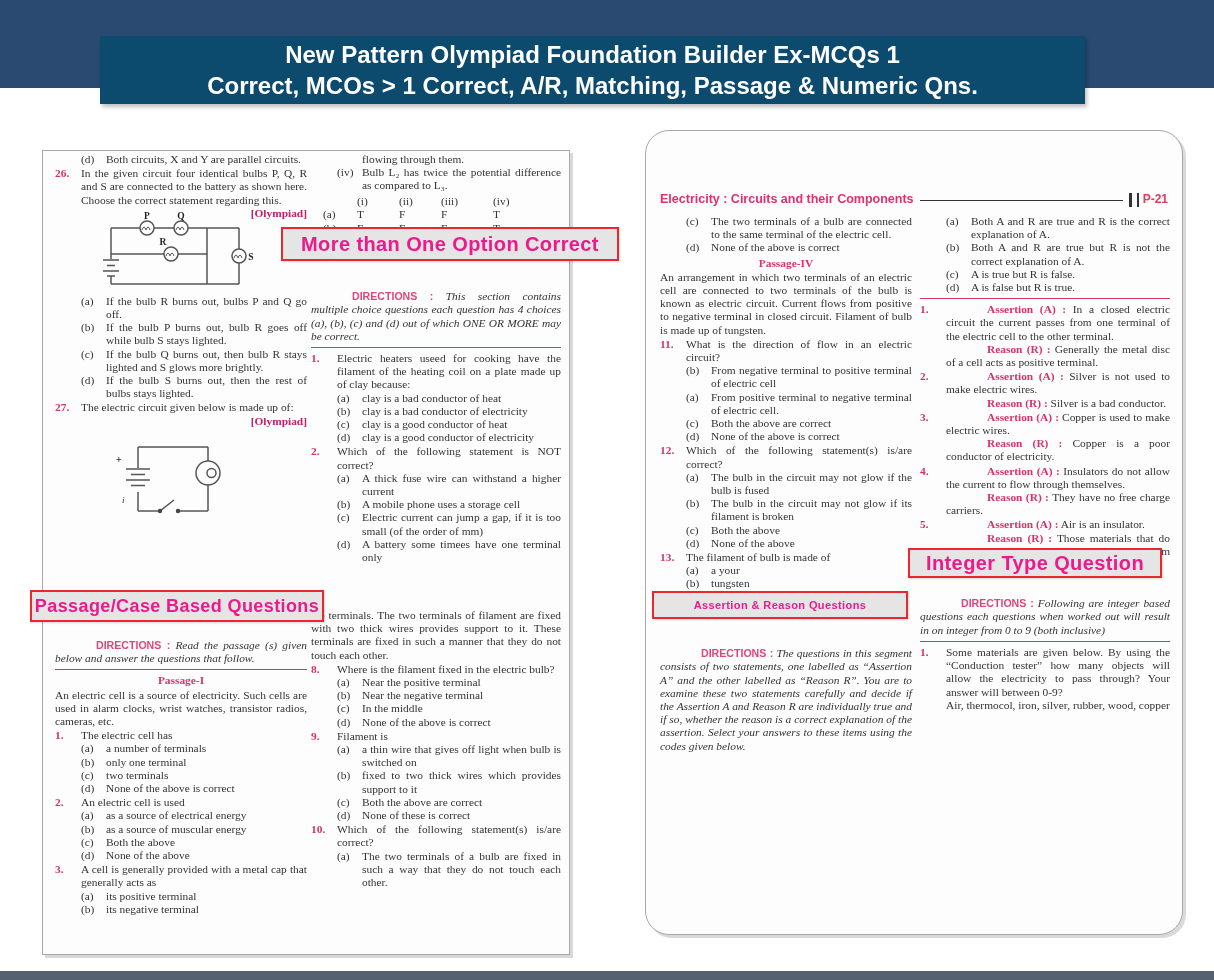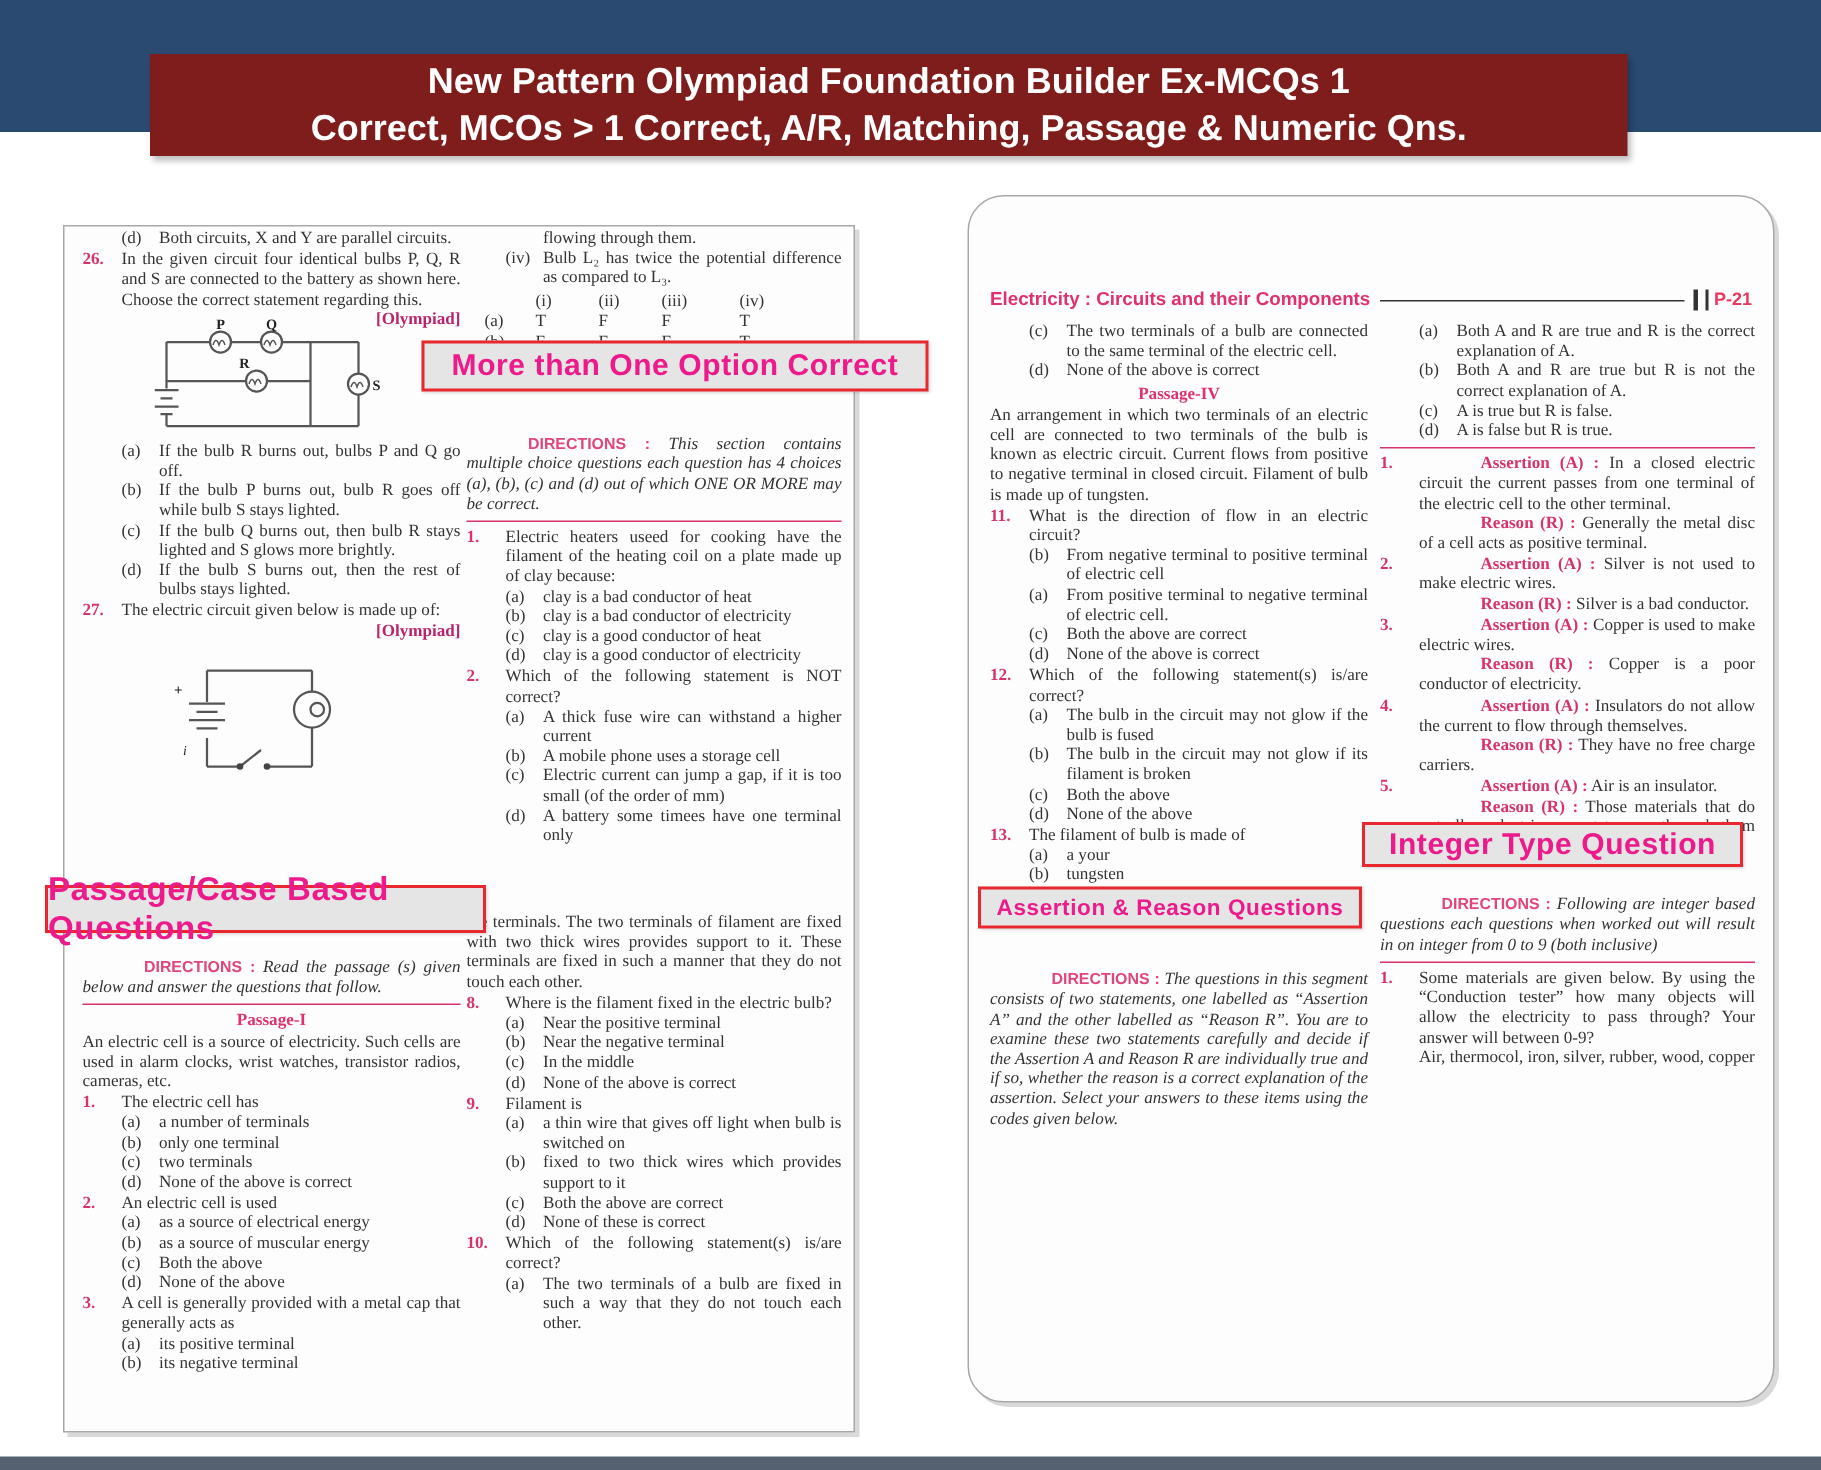--- a/index.html
+++ b/index.html
@@ -1,20 +1,20 @@
 <!DOCTYPE html>
 <html><head>
 <meta charset="utf-8">
 <style>
   html,body{margin:0;padding:0;}
   body{width:1214px;height:980px;background:#ffffff;font-family:"Liberation Serif",serif;position:relative;overflow:hidden;}
   .root{position:absolute;inset:0;}
   
   .top-band{position:absolute;left:0;top:0;width:1214px;height:88px;background:#2a4a72;}
-  .banner{position:absolute;left:100px;top:36px;width:985px;height:68px;background:#7f1d1d;box-shadow:2px 3px 4px rgba(0,0,0,.25);
+  .banner{position:absolute;left:100px;top:36px;width:985px;height:68px;background:#0c4a6e;box-shadow:2px 3px 4px rgba(0,0,0,.25);
           display:flex;flex-direction:column;justify-content:center;align-items:center;
           color:#fff;font-family:"Liberation Sans",sans-serif;font-weight:bold;font-size:24px;line-height:31px;text-align:center;}
   .bottom-bar{position:absolute;left:0;top:971px;width:1214px;height:9px;background:#556070;}
   
   .pg{position:absolute;top:130px;height:803px;background:#fdfdfd;border:1px solid #a8a8a8;box-shadow:3px 3px 0 rgba(0,0,0,.15);
       font-size:11.4px;line-height:13.2px;color:#333;}
   .pg-left{left:42px;width:526px;margin-top:20px;}
   .pg-right{left:645px;width:536px;border-radius:24px;}
   .col{position:absolute;}
   
@@ -38,22 +38,22 @@
   .tf{margin:2px 0 0 12px;}
   .tfrow{display:flex;height:13.5px;}
   .tfrow .tlab{width:34px;}
   .tfrow .tc{width:42px;}
   .tfrow .tc.last{margin-left:10px;}
   
   .badge{position:absolute;background:#e5e5e5;border:2.5px solid #e8282e;color:#ec1a8a;
          font-family:"Liberation Sans",sans-serif;font-weight:bold;display:flex;align-items:center;justify-content:center;
          letter-spacing:.4px;z-index:5;box-shadow:1px 1px 2px rgba(0,0,0,.15);}
   .badge-mcq{left:281px;top:227px;width:334px;height:30px;font-size:20px;}
-  .badge-passage{left:30px;top:590px;width:290px;height:28px;font-size:22px;}
-  .badge-ar{left:652px;top:591px;width:252px;height:24px;font-size:15px;}
+  .badge-passage{left:30px;top:590px;width:290px;height:28px;font-size:18px;}
+  .badge-ar{left:652px;top:591px;width:252px;height:24px;font-size:11px;}
   .badge-integer{left:908px;top:548px;width:250px;height:26px;font-size:20px;}
   
   .rp-header{position:absolute;left:14px;width:508px;top:62px;display:flex;align-items:center;}
   .rp-title{color:#e0306e;font-weight:bold;font-family:"Liberation Sans",sans-serif;font-size:12.5px;white-space:nowrap;}
   .rp-line{flex:1;border-top:1.7px solid #333;margin:0 6px;}
   .rp-marker{display:flex;align-items:center;}
   .dbar{display:inline-block;width:5px;height:14px;border-left:3px solid #333;border-right:2px solid #333;margin-right:4px;}
   .pnum{color:#e8385f;font-weight:bold;font-family:"Liberation Sans",sans-serif;font-size:12px;}
   
   .fig{display:block;}

